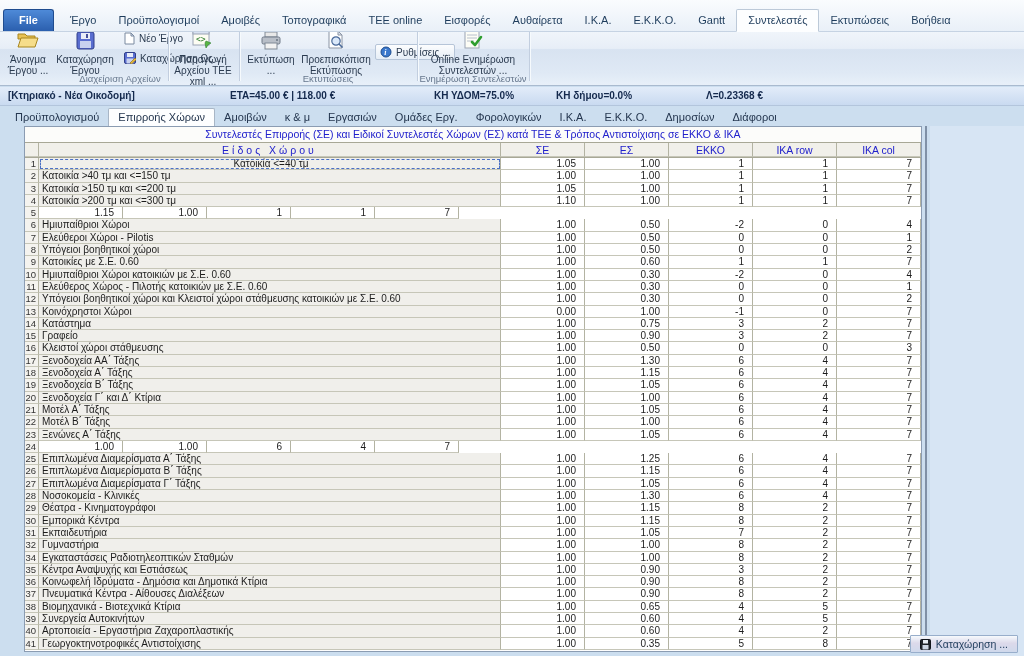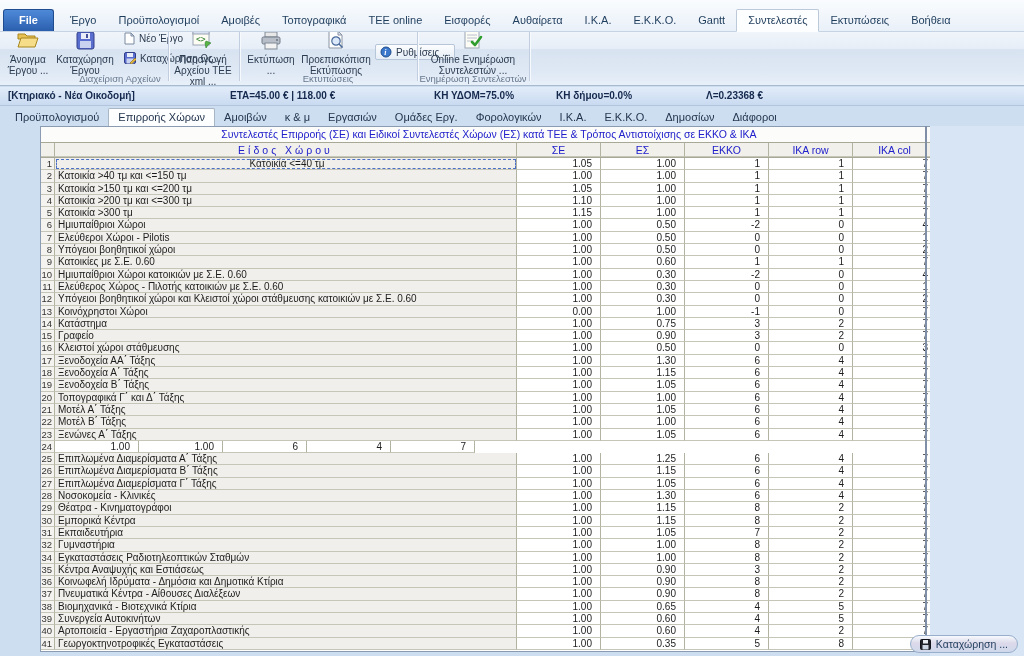--- a/index.html
+++ b/index.html
@@ -39,42 +39,42 @@
 
   
   .pagetabs { position:absolute; top:107px; left:0; right:0; height:19px;
     display:flex; align-items:flex-end; padding-left:6px; }
   .ptab { font-size:11px; color:#24364f; padding:2px 9px 3px; white-space:nowrap; cursor:default; }
   .ptab.active { background:#fdfeff; border:1px solid #a8b6c6; border-bottom:1px solid #fdfeff;
     border-radius:2px 2px 0 0; margin-bottom:-1px; }
 
   
   .gridwrap { position:absolute; left:24px; top:126px; width:898px; height:526px;
-    background:#fff; border:1px solid #8b9cb2; overflow:hidden;margin-left:16px; }
+    background:#fff; border:1px solid #8b9cb2; overflow:hidden; }
   .gtitle { height:16px; line-height:15px; text-align:center; font-size:10.5px; color:#2121cc;
     background:#fcfcfa; border-bottom:1px solid #a8a896; white-space:nowrap; overflow:hidden; }
   .ghead { display:flex; height:15px; background:#f1f0ea; border-bottom:1px solid #a8a896; }
   .ghead .gcell { color:#2121cc; text-align:center; font-size:10.5px; line-height:14px; background:#f1f0ea; }
   .ghead .c-name { letter-spacing:3px; }
   .grow { display:flex; height:12.3px; }
   .gcell { border-right:1px solid #b3b3a2; border-bottom:1px solid #c6c6b8; overflow:hidden;
     white-space:nowrap; font-size:10px; line-height:12px; color:#1c1c1c; }
   .c-num  { width:14px;  text-align:right; padding-right:2px; background:#f4f3ef; font-size:9.5px; color:#333; }
   .c-name { width:462px; text-align:left;  padding-left:3px;  background:#f0efeb; }
   .c-val  { width:84px;  text-align:right; padding-right:8px; background:#fff; }
   .gcell.focused { outline:1px dashed #4a6fc4; outline-offset:-2px;text-align:center; }
 
   
   .vstrip { position:absolute; left:925px; top:126px; width:2px; height:526px; background:#7f90a6; }
   .rightpanel { position:absolute; left:930px; top:126px; right:0; height:530px; background:#d7e5f4; }
 
   
   .footerbtn { position:absolute; right:6px; bottom:3px; height:18px; display:flex; align-items:center; gap:5px;
     padding:0 9px; font-size:10.5px; color:#1e3c5c; background:linear-gradient(#f6fafd,#dcd9ea 45%,#cfd9ec);
-    border:1px solid #98aecb; border-radius:9px; cursor:default; }
+    border:1px solid #98aecb; border-radius:1px; cursor:default; }
 
   svg { display:block; }
 </style>
 </head>
 <body>
 
 <div class="menubar" id="menu-tabs">
     <div class="menu-tab file">File</div>
     <div class="menu-tab">Έργο</div>
     <div class="menu-tab">Προϋπολογισμοί</div>
@@ -272,21 +272,20 @@
         <div class="gcell c-num">4</div>
         <div class="gcell c-name">Κατοικία &gt;200 τμ και &lt;=300 τμ</div>
         <div class="gcell c-val">1.10</div>
         <div class="gcell c-val">1.00</div>
         <div class="gcell c-val">1</div>
         <div class="gcell c-val">1</div>
         <div class="gcell c-val">7</div>
       </div>
       <div class="grow">
         <div class="gcell c-num">5</div>
-        <div class="gcell c-name">Κατοικία &gt;300 τμ</div>
         <div class="gcell c-val">1.15</div>
         <div class="gcell c-val">1.00</div>
         <div class="gcell c-val">1</div>
         <div class="gcell c-val">1</div>
         <div class="gcell c-val">7</div>
       </div>
       <div class="grow">
         <div class="gcell c-num">6</div>
         <div class="gcell c-name">Ημιυπαίθριοι Χώροι</div>
         <div class="gcell c-val">1.00</div>
@@ -407,21 +406,21 @@
         <div class="gcell c-num">19</div>
         <div class="gcell c-name">Ξενοδοχεία Β΄ Τάξης</div>
         <div class="gcell c-val">1.00</div>
         <div class="gcell c-val">1.05</div>
         <div class="gcell c-val">6</div>
         <div class="gcell c-val">4</div>
         <div class="gcell c-val">7</div>
       </div>
       <div class="grow">
         <div class="gcell c-num">20</div>
-        <div class="gcell c-name">Τοπογραφικά Γ΄ και Δ΄ Τάξης</div>
+        <div class="gcell c-name">Ξενοδοχεία Γ΄ και Δ΄ Κτίρια</div>
         <div class="gcell c-val">1.00</div>
         <div class="gcell c-val">1.00</div>
         <div class="gcell c-val">6</div>
         <div class="gcell c-val">4</div>
         <div class="gcell c-val">7</div>
       </div>
       <div class="grow">
         <div class="gcell c-num">21</div>
         <div class="gcell c-name">Μοτέλ Α΄ Τάξης</div>
         <div class="gcell c-val">1.00</div>
@@ -586,21 +585,21 @@
         <div class="gcell c-num">40</div>
         <div class="gcell c-name">Αρτοποιεία - Εργαστήρια Ζαχαροπλαστικής</div>
         <div class="gcell c-val">1.00</div>
         <div class="gcell c-val">0.60</div>
         <div class="gcell c-val">4</div>
         <div class="gcell c-val">2</div>
         <div class="gcell c-val">7</div>
       </div>
       <div class="grow">
         <div class="gcell c-num">41</div>
-        <div class="gcell c-name">Γεωργοκτηνοτροφικές Εγκαταστάσεις</div>
+        <div class="gcell c-name">Γεωργοκτηνοτροφικές Αντιστοίχισης</div>
         <div class="gcell c-val">1.00</div>
         <div class="gcell c-val">0.35</div>
         <div class="gcell c-val">5</div>
         <div class="gcell c-val">8</div>
         <div class="gcell c-val">7</div>
       </div>
     </div>
 </div>
 <div class="vstrip"></div>
 <div class="rightpanel"></div>

